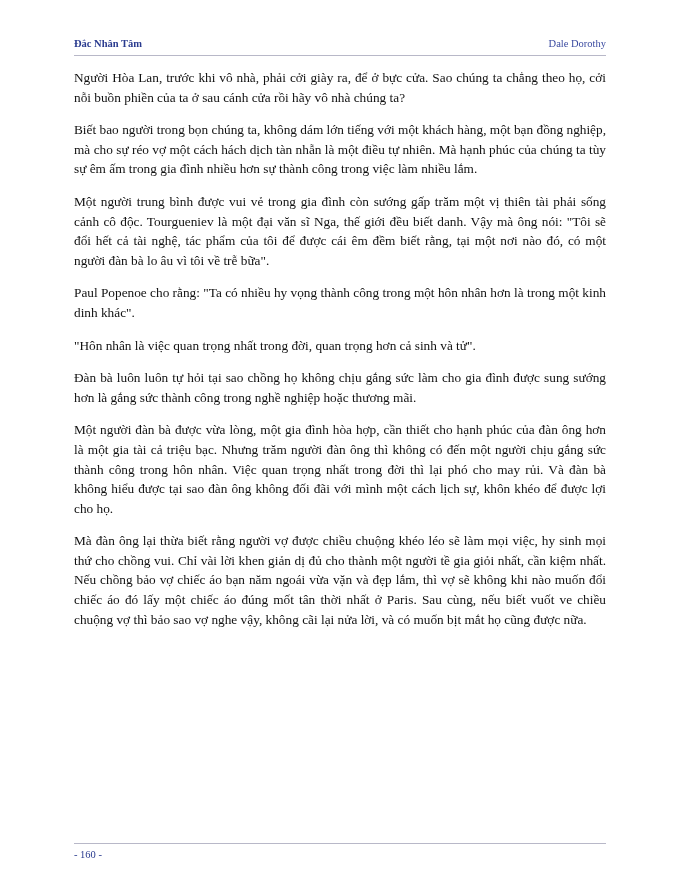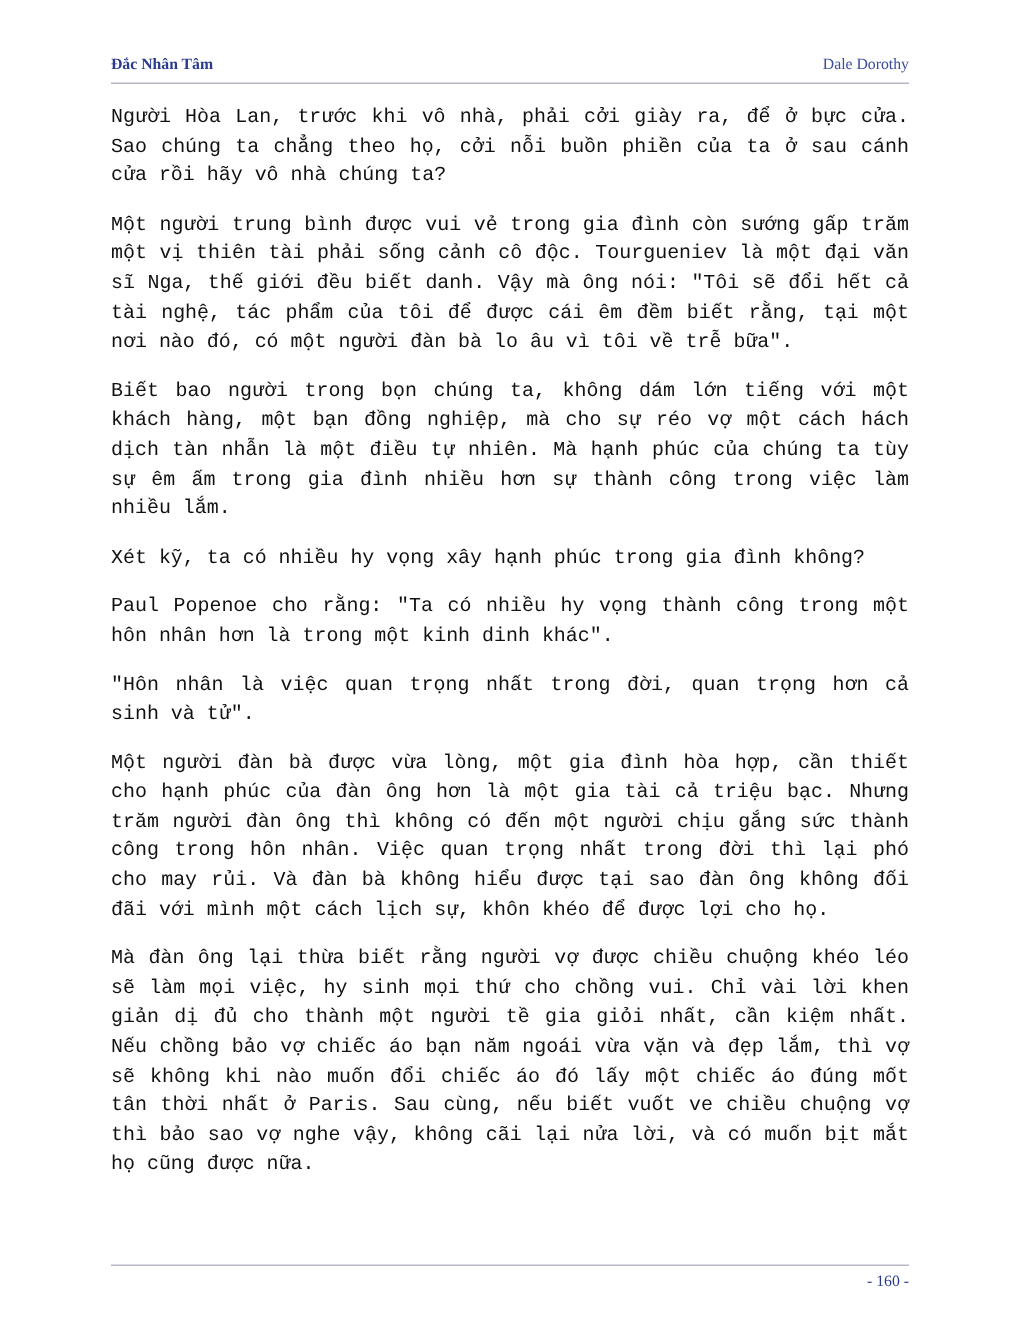--- a/index.html
+++ b/index.html
@@ -54,59 +54,58 @@
     top: 68px;
     width: 532px;
     font-size: 13.3px;
     line-height: 19.6px;
     text-align: justify;
     color: #111111;
   }
   .content p {
     margin: 0 0 13px 0;
     text-indent: 0;
-    font-family: Liberation Mono, monospace;
   }
   .rule-bottom {
     position: absolute;
     left: 74px;
     top: 843px;
     width: 532px;
     height: 1px;
     background: #b8b8c8;
   }
   .footer {
     position: absolute;
     left: 74px;
     top: 849px;
     width: 532px;
-    text-align: right;
+    text-align: left;
     font-size: 10.5px;
     color: #2a3b8f;
   }
 </style>
 </head>
 <body>
 
 <div class="page">
 
   <div class="header">
     <span class="left">Đắc Nhân Tâm</span>
     <span class="right">Dale Dorothy</span>
   </div>
 
   <div class="rule-top"></div>
 
   <div class="content">
     <p>Người Hòa Lan, trước khi vô nhà, phải cởi giày ra, để ở bực cửa. Sao chúng ta chẳng theo họ, cởi nỗi buồn phiền của ta ở sau cánh cửa rồi hãy vô nhà chúng ta?</p>
+    <p>Biết bao người trong bọn chúng ta, không dám lớn tiếng với một khách hàng, một bạn đồng nghiệp, mà cho sự réo vợ một cách hách dịch tàn nhẫn là một điều tự nhiên. Mà hạnh phúc của chúng ta tùy sự êm ấm trong gia đình nhiều hơn sự thành công trong việc làm nhiều lắm.</p>
     <p>Một người trung bình được vui vẻ trong gia đình còn sướng gấp trăm một vị thiên tài phải sống cảnh cô độc. Tourgueniev là một đại văn sĩ Nga, thế giới đều biết danh. Vậy mà ông nói: "Tôi sẽ đổi hết cả tài nghệ, tác phẩm của tôi để được cái êm đềm biết rằng, tại một nơi nào đó, có một người đàn bà lo âu vì tôi về trễ bữa".</p>
-    <p>Biết bao người trong bọn chúng ta, không dám lớn tiếng với một khách hàng, một bạn đồng nghiệp, mà cho sự réo vợ một cách hách dịch tàn nhẫn là một điều tự nhiên. Mà hạnh phúc của chúng ta tùy sự êm ấm trong gia đình nhiều hơn sự thành công trong việc làm nhiều lắm.</p>
-    <p>Xét kỹ, ta có nhiều hy vọng xây hạnh phúc trong gia đình không?</p>
     <p>Paul Popenoe cho rằng: "Ta có nhiều hy vọng thành công trong một hôn nhân hơn là trong một kinh dinh khác".</p>
     <p>"Hôn nhân là việc quan trọng nhất trong đời, quan trọng hơn cả sinh và tử".</p>
+    <p>Đàn bà luôn luôn tự hỏi tại sao chồng họ không chịu gắng sức làm cho gia đình được sung sướng hơn là gắng sức thành công trong nghề nghiệp hoặc thương mãi.</p>
     <p>Một người đàn bà được vừa lòng, một gia đình hòa hợp, cần thiết cho hạnh phúc của đàn ông hơn là một gia tài cả triệu bạc. Nhưng trăm người đàn ông thì không có đến một người chịu gắng sức thành công trong hôn nhân. Việc quan trọng nhất trong đời thì lại phó cho may rủi. Và đàn bà không hiểu được tại sao đàn ông không đối đãi với mình một cách lịch sự, khôn khéo để được lợi cho họ.</p>
     <p>Mà đàn ông lại thừa biết rằng người vợ được chiều chuộng khéo léo sẽ làm mọi việc, hy sinh mọi thứ cho chồng vui. Chỉ vài lời khen giản dị đủ cho thành một người tề gia giỏi nhất, cần kiệm nhất. Nếu chồng bảo vợ chiếc áo bạn năm ngoái vừa vặn và đẹp lắm, thì vợ sẽ không khi nào muốn đổi chiếc áo đó lấy một chiếc áo đúng mốt tân thời nhất ở Paris. Sau cùng, nếu biết vuốt ve chiều chuộng vợ thì bảo sao vợ nghe vậy, không cãi lại nửa lời, và có muốn bịt mắt họ cũng được nữa.</p>
   </div>
 
   <div class="rule-bottom"></div>
 
   <div class="footer">
     <span>- 160 -</span>
   </div>
 

